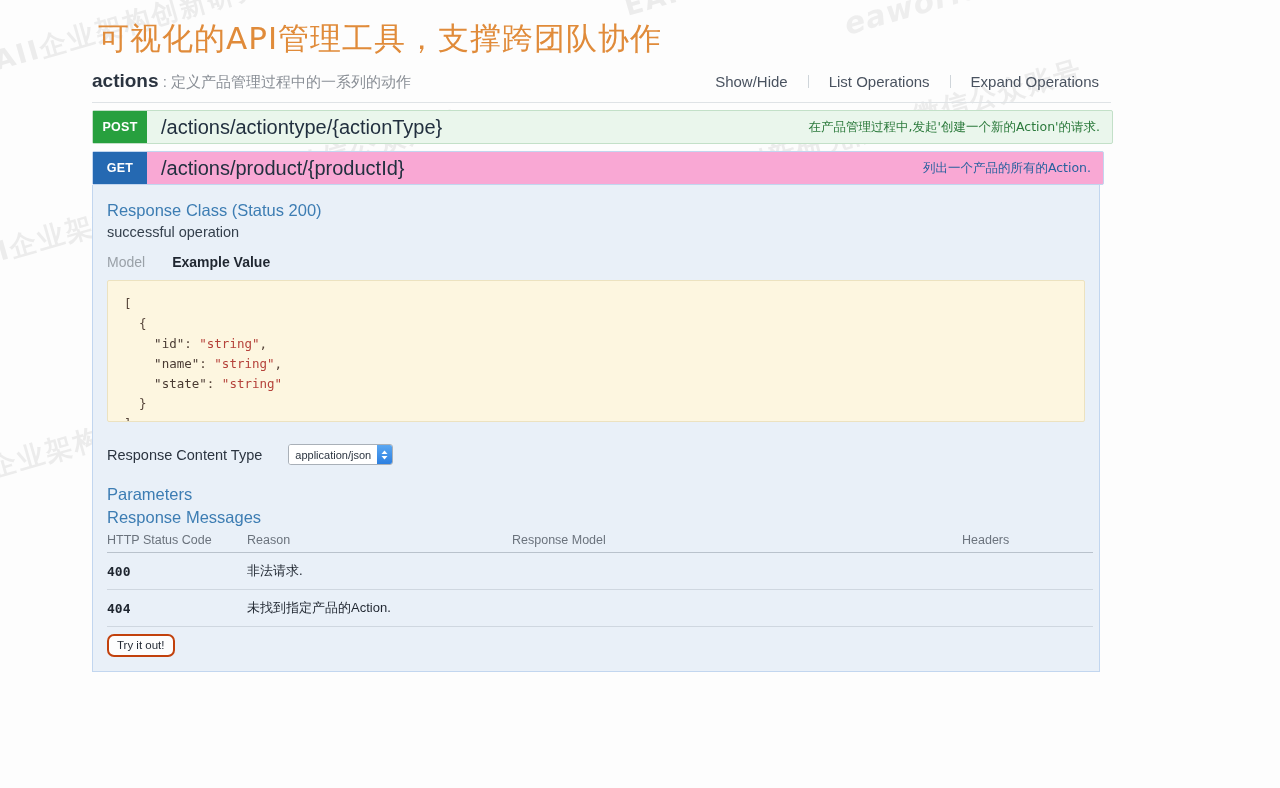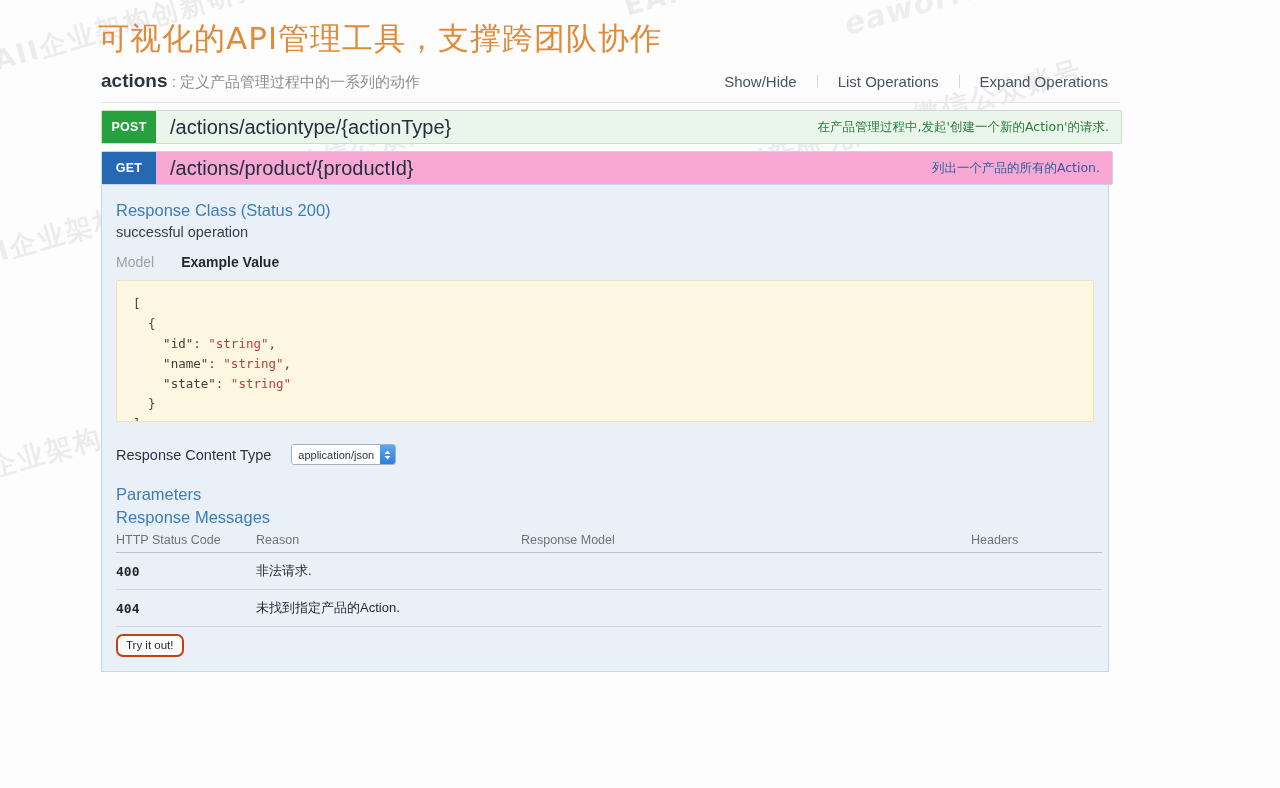--- a/index.html
+++ b/index.html
@@ -54,21 +54,21 @@
     color: #e08b3a;
     font-weight: 400;
     letter-spacing: 1px;
     z-index: 10;
     font-family: "DejaVu Sans", sans-serif;
   }
 
   
   .swagger {
     position: absolute;
-    left: 101px;
+    left: 92px;
     top: 70px;
     width: 1020px;
     z-index: 10;
   }
 
   .resource-head {
     display: flex;
     align-items: baseline;
     justify-content: space-between;
     padding-bottom: 10px;
@@ -214,21 +214,21 @@
     color: #56453a;
     overflow: hidden;
   }
   pre.example .k { color: #4a3b33; }
   pre.example .v { color: #b5423a; }
   pre.example .p { color: #56453a; }
 
   .rct-row {
     display: flex;
     align-items: center;
-    gap: 20px;
+    gap: 26px;
     margin-bottom: 20px;
   }
   .rct-label {
     font-size: 14.5px;
     color: #2b3440;
   }
   .select-box {
     display: inline-flex;
     align-items: stretch;
     border: 1px solid #a9b0b8;

